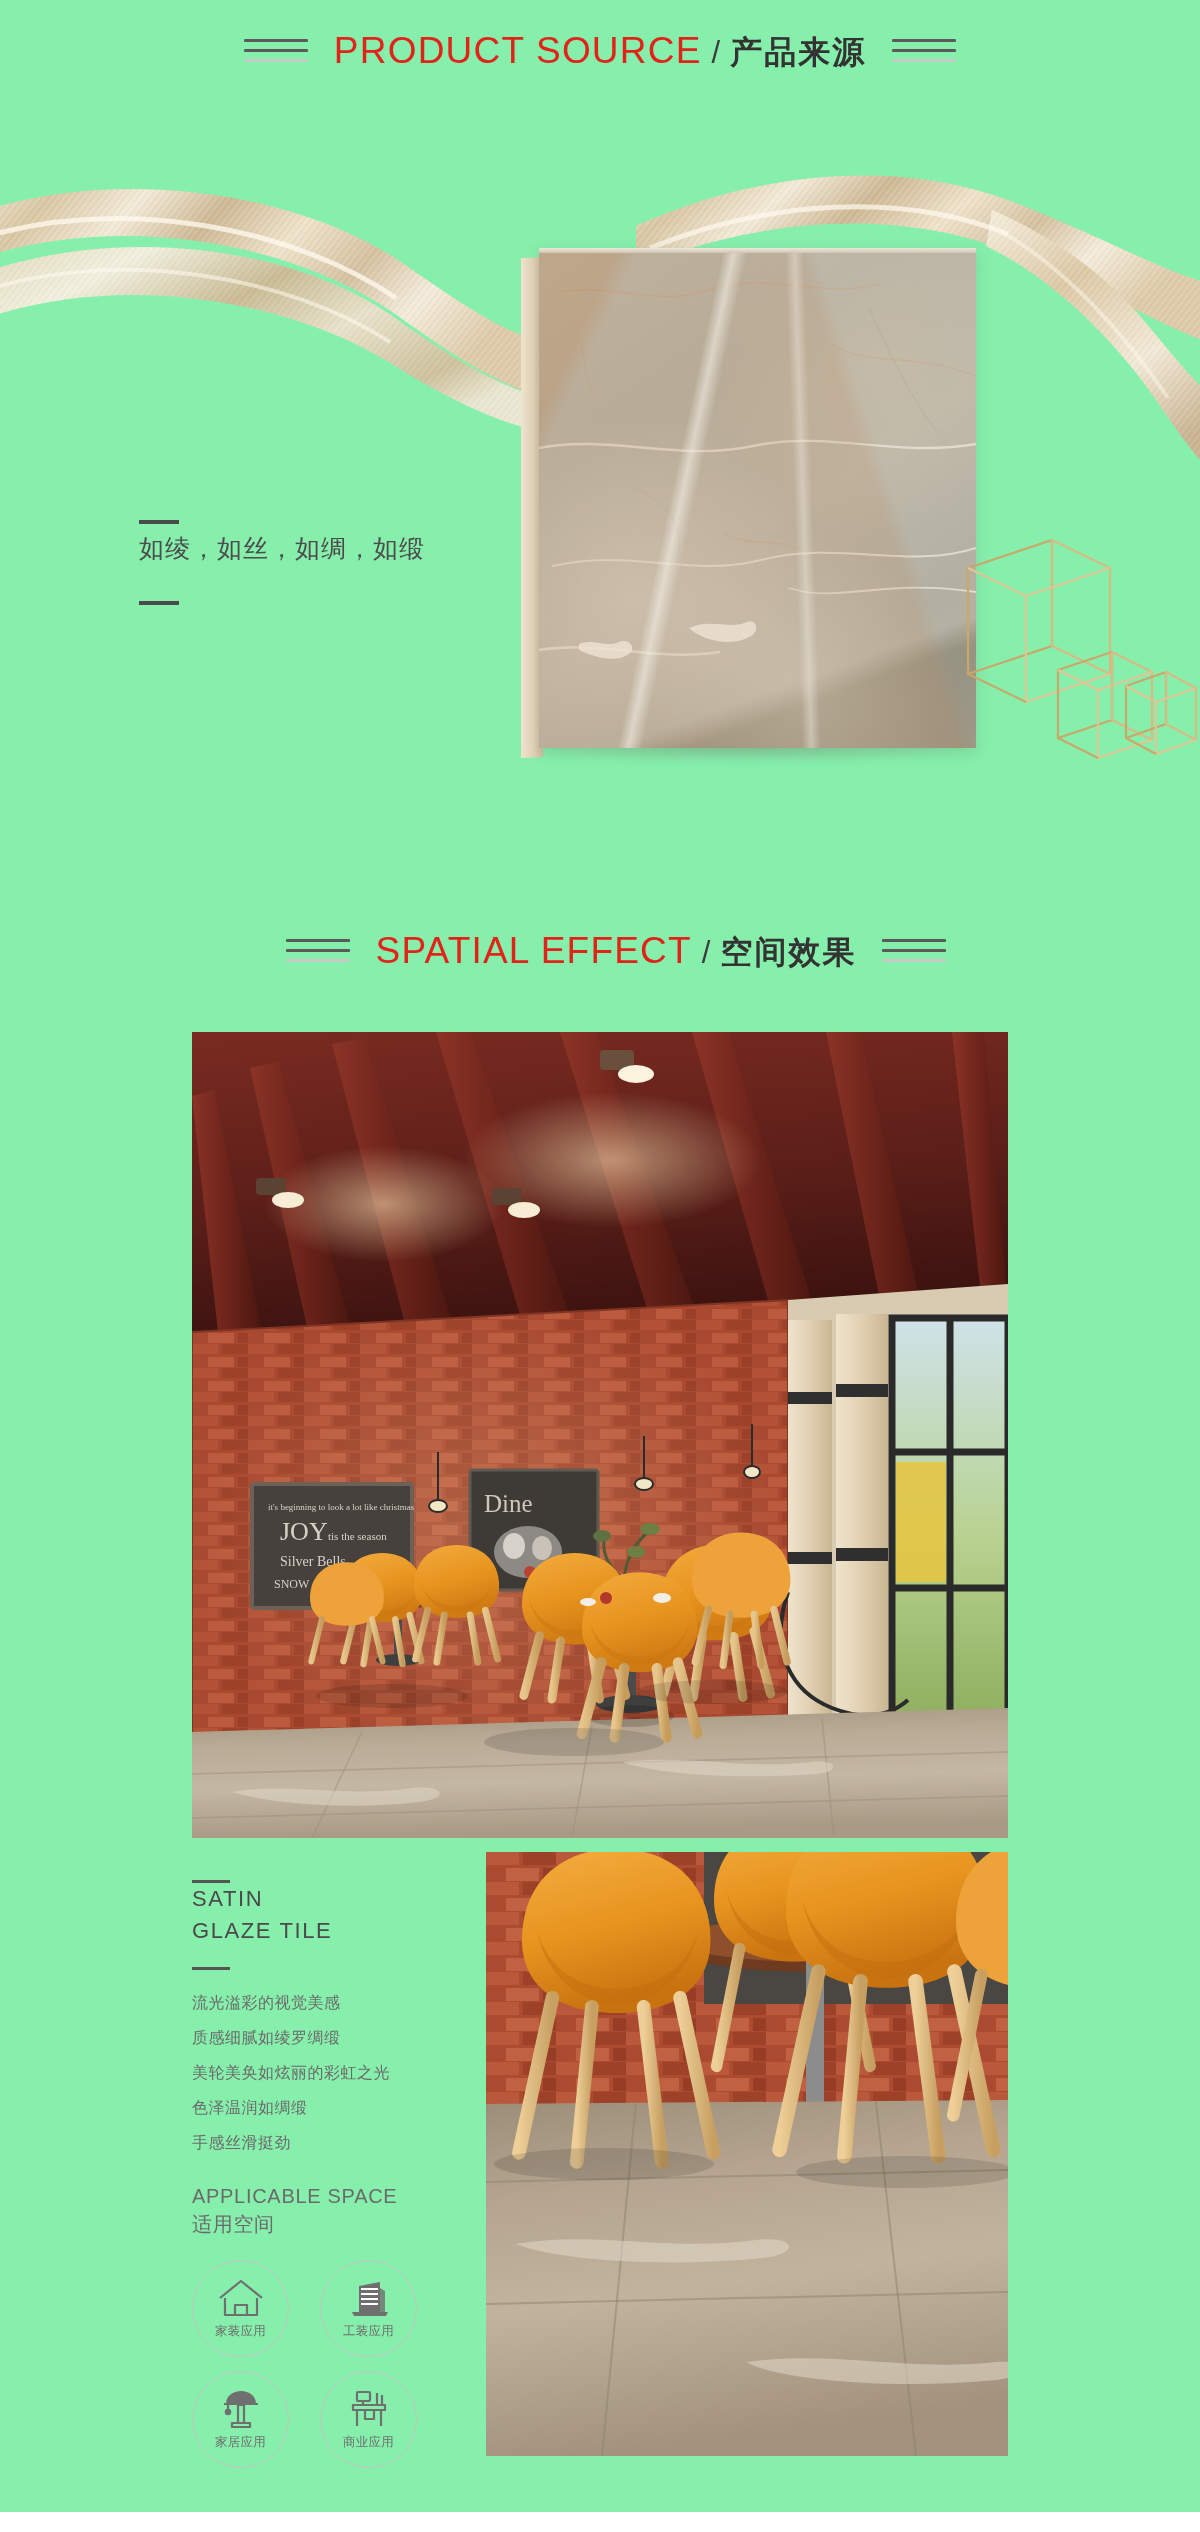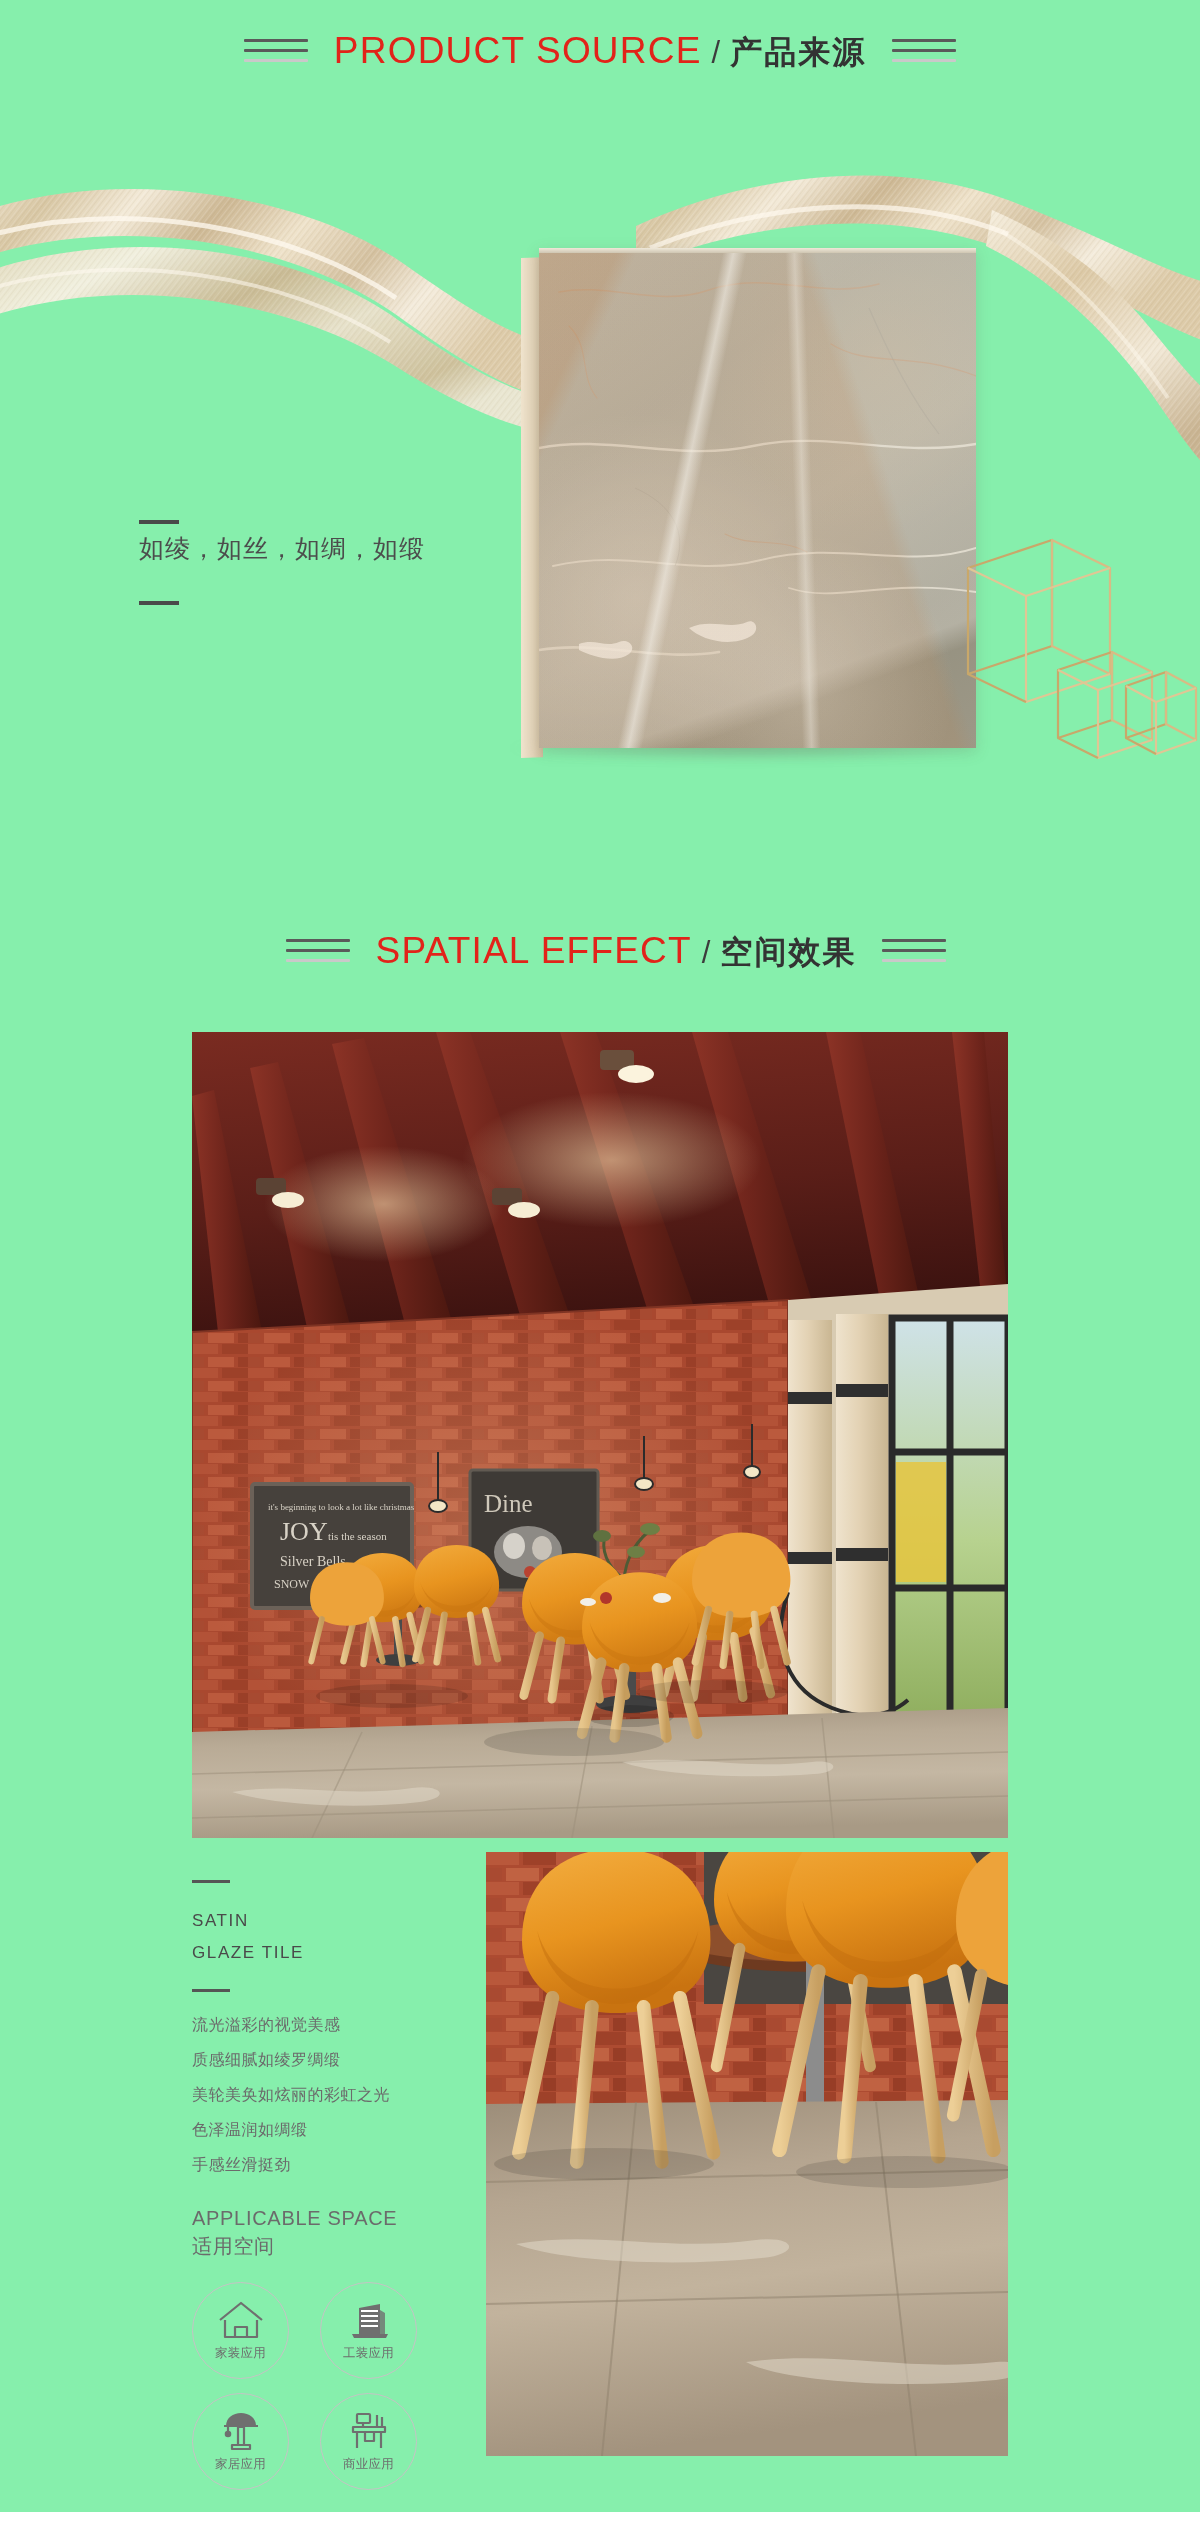--- a/index.html
+++ b/index.html
@@ -95,21 +95,21 @@
   }
   .photo-detail {
     position: absolute; left: 486px; top: 1852px; width: 522px; height: 604px;
     overflow: hidden; background: #7a5a44;
   }
 
   
   .info { position: absolute; left: 192px; top: 1880px; width: 270px; }
   .info .rule { width: 38px; height: 3px; background: #555; }
   .info-title {
-    margin-top: 22px; color: #4a4a4a; font-size: 17px; line-height: 32px;
+    color: #4a4a4a; font-size: 22px; line-height: 32px;
     letter-spacing: 1.6px; font-weight: 400;
   }
   .info .rule-2 { margin-top: 20px; }
   .feat { margin-top: 22px; }
   .feat li {
     list-style: none; color: #6b6b6b; font-size: 16px; line-height: 21px;
     margin-bottom: 14px; letter-spacing: .5px;
   }
   .apply-en { margin-top: 32px; color: #6b6b6b; font-size: 20px; letter-spacing: .7px; }
   .apply-cn { margin-top: 3px; color: #6b6b6b; font-size: 20px; letter-spacing: .7px; }

